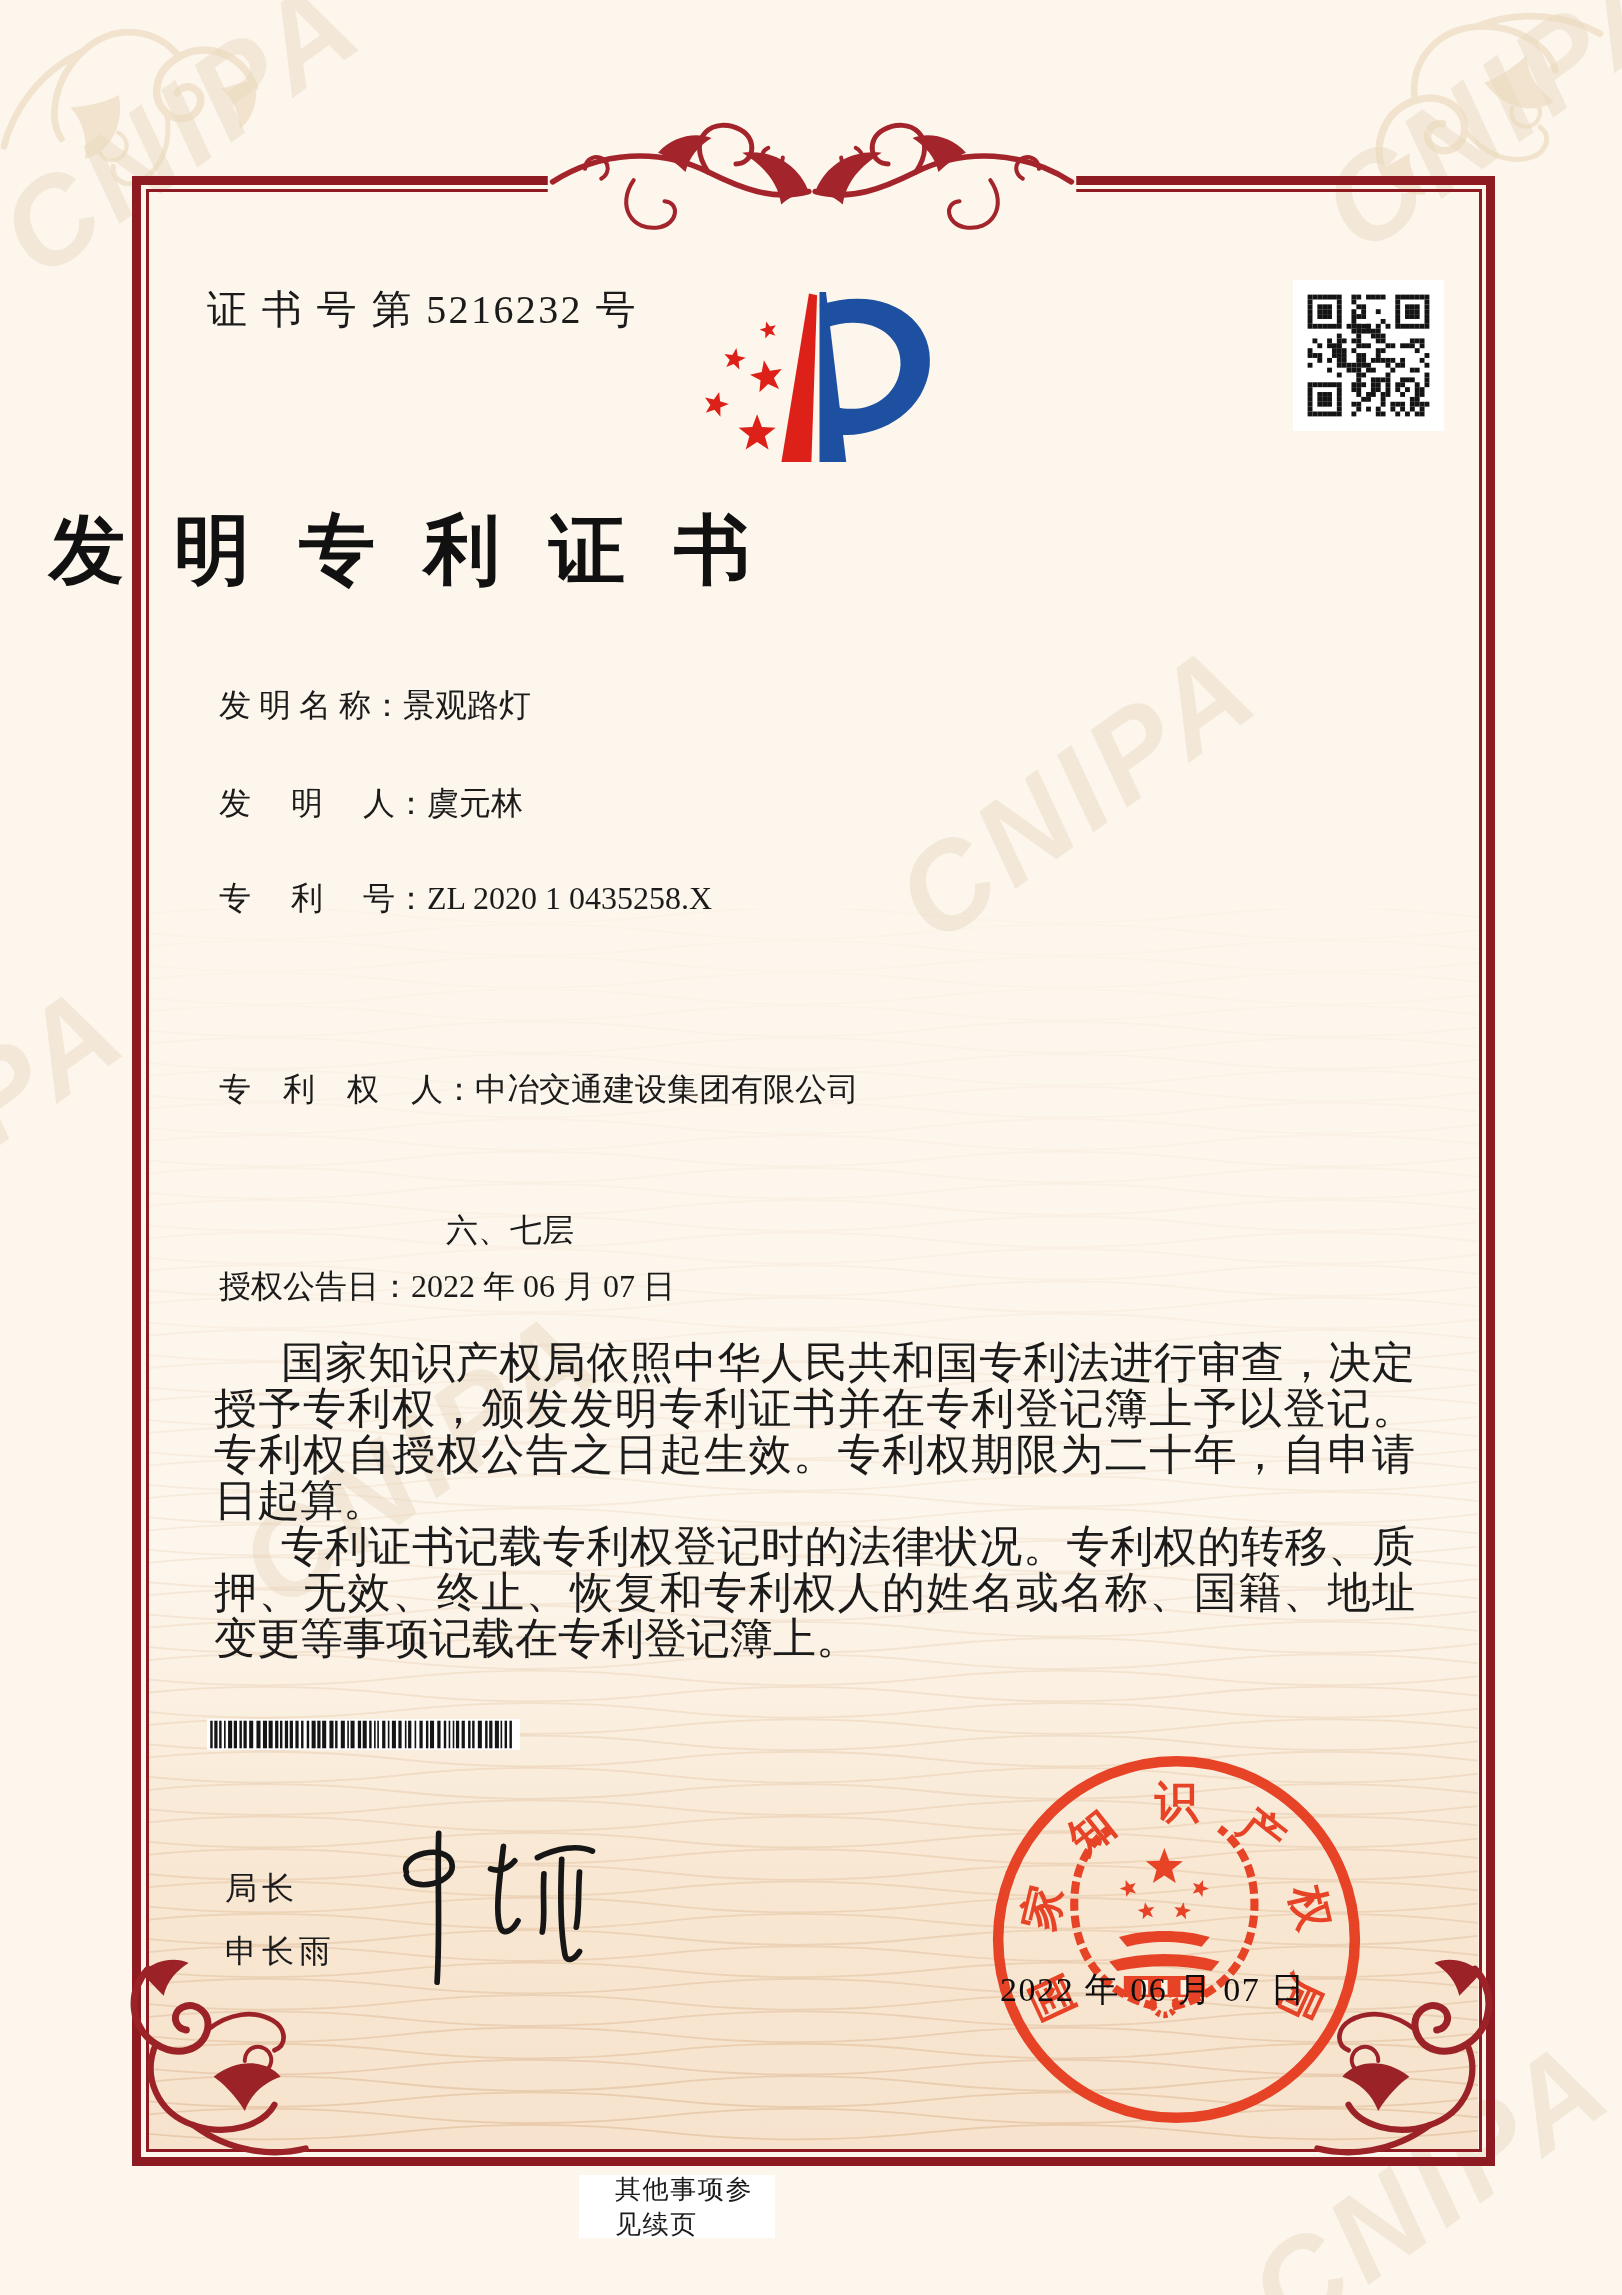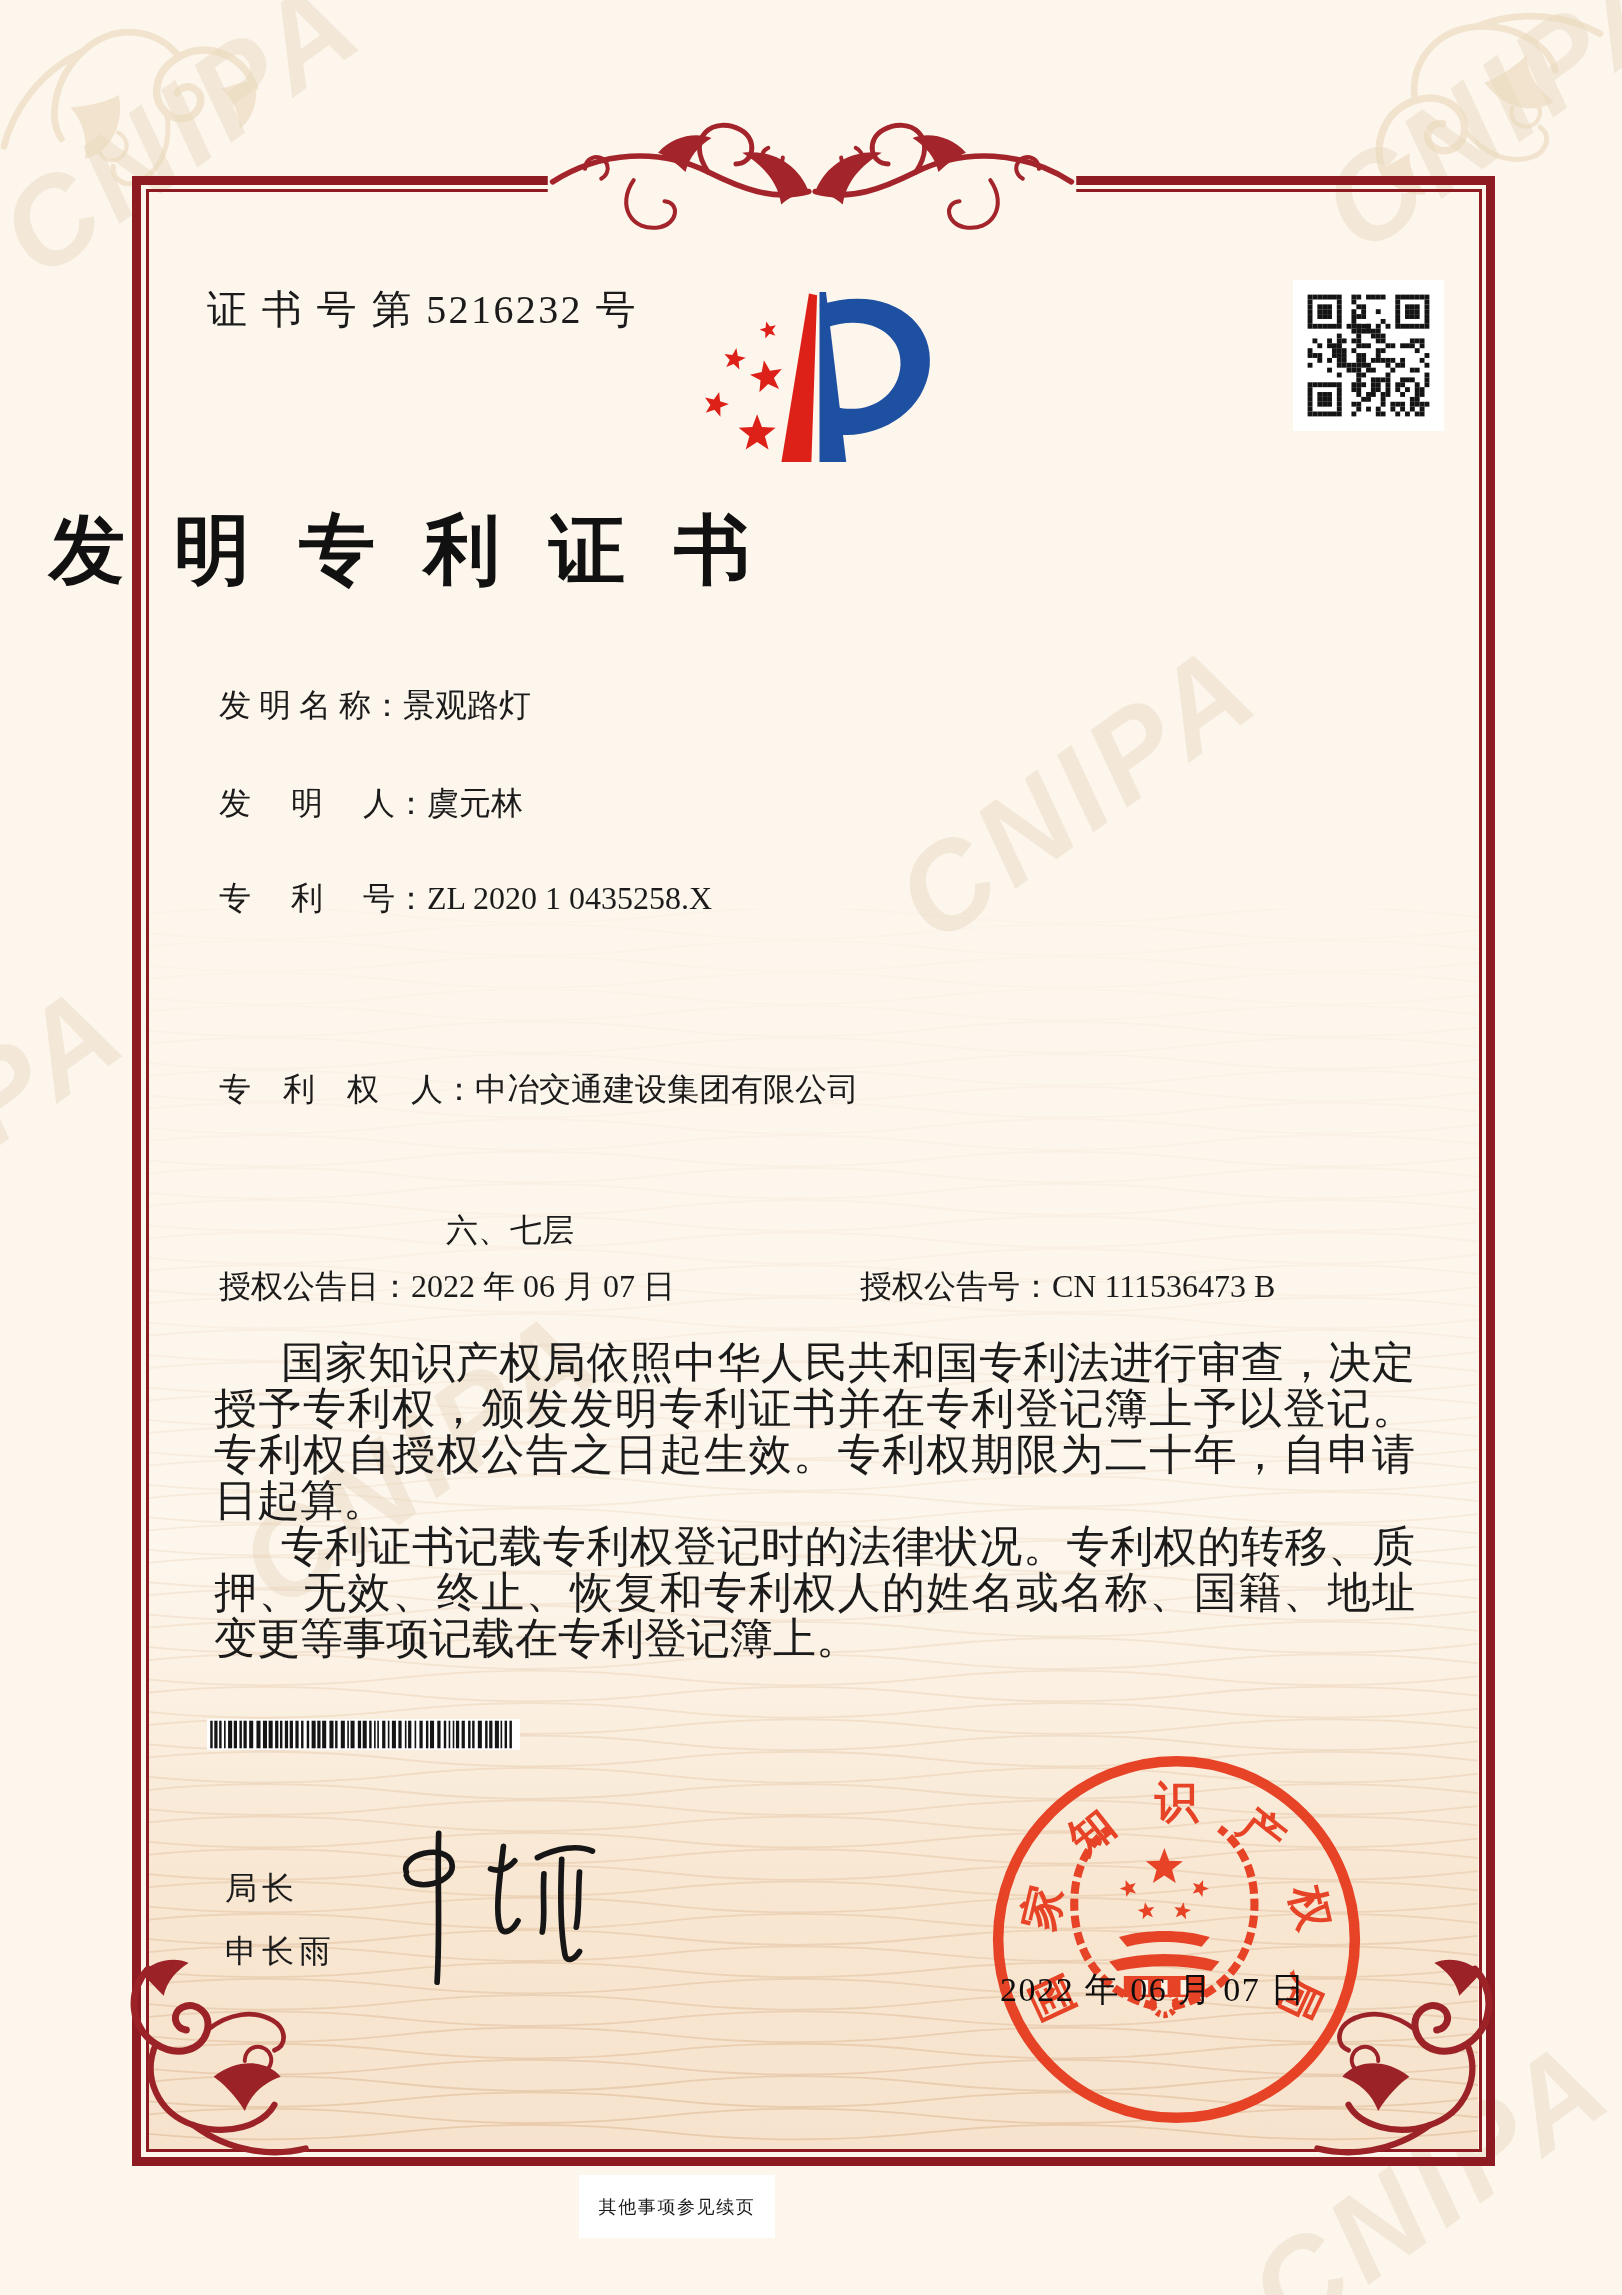--- a/index.html
+++ b/index.html
@@ -69,21 +69,21 @@
   .sig-title{position:absolute; left:225px; top:1867px; font-size:32px; letter-spacing:4.9px;}
   .sig-name{position:absolute; left:225px; top:1930px; font-size:32px; letter-spacing:4.9px;}
   .signature{position:absolute; left:369px; top:1822px;}
   #seal-svg{position:absolute; left:986px; top:1749px; opacity:.94;}
   .seal-date{position:absolute; left:1000px; top:1967px; font-size:34px; letter-spacing:1.6px; color:#0e0e0e; z-index:5; white-space:pre;}
   .page-info{position:absolute; left:0; top:2103px; width:1444px; text-align:center; font-size:27px;}
   .note-box{
     position:absolute; left:579px; top:2175px; width:196px; height:63px; background:#ffffff;
     display:flex; align-items:center; justify-content:center; z-index:6;
   }
-  .note-box span{font-size:18px; letter-spacing:1.6px;}
+  .note-box span{font-size:26px; letter-spacing:1.6px;padding-left:36px;}
 </style>
 </head>
 <body>
 
 <svg width="0" height="0" style="position:absolute">
   <defs>
     <g id="flo" fill="none" stroke="currentColor" stroke-linecap="round">
       <path stroke-width="9" d="M36,14 C8,44 14,90 46,110 C74,128 106,118 112,92 C117,70 97,55 80,63 C66,70 69,90 85,92"></path>
       <path stroke-width="8" d="M46,110 C28,152 48,198 94,214 C138,229 184,214 198,188"></path>
       <path stroke-width="8" d="M94,214 C142,250 198,254 238,244"></path>
@@ -521,21 +521,20 @@
 
   <div class="doc-title">发明专利证书</div>
 
   <div class="field f0"><span>发 明 名 称：</span><span>景观路灯</span></div>
   <div class="field f1"><span>发　 明　 人：</span><span>虞元林</span></div>
   <div class="field f2"><span>专　 利　 号：</span><span>ZL 2020 1 0435258.X</span></div>
   <div class="field f4"><span>专　利　权　人：</span><span>中冶交通建设集团有限公司</span></div>
   <div class="addr2">六、七层</div>
 
   <div class="grant-row"><span>授权公告日：</span><span>2022 年 06 月 07 日</span></div>
-  <div class="grant-no"><span>授权公告号：</span><span>CN 111536473 B</span></div>
 
   <div class="body-text">
     <p>国家知识产权局依照中华人民共和国专利法进行审查，决定授予专利权，颁发发明专利证书并在专利登记簿上予以登记。专利权自授权公告之日起生效。专利权期限为二十年，自申请日起算。</p>
     <p>专利证书记载专利权登记时的法律状况。专利权的转移、质押、无效、终止、恢复和专利权人的姓名或名称、国籍、地址变更等事项记载在专利登记簿上。</p>
   </div>
 
   <svg id="barcode-svg" width="313" height="31" viewBox="0 0 386 38">
       <rect width="386" height="38" fill="#fff"></rect>
       <rect x="4" y="2" width="3" height="34" fill="#151515"></rect>
       <rect x="9" y="2" width="4" height="34" fill="#151515"></rect>

